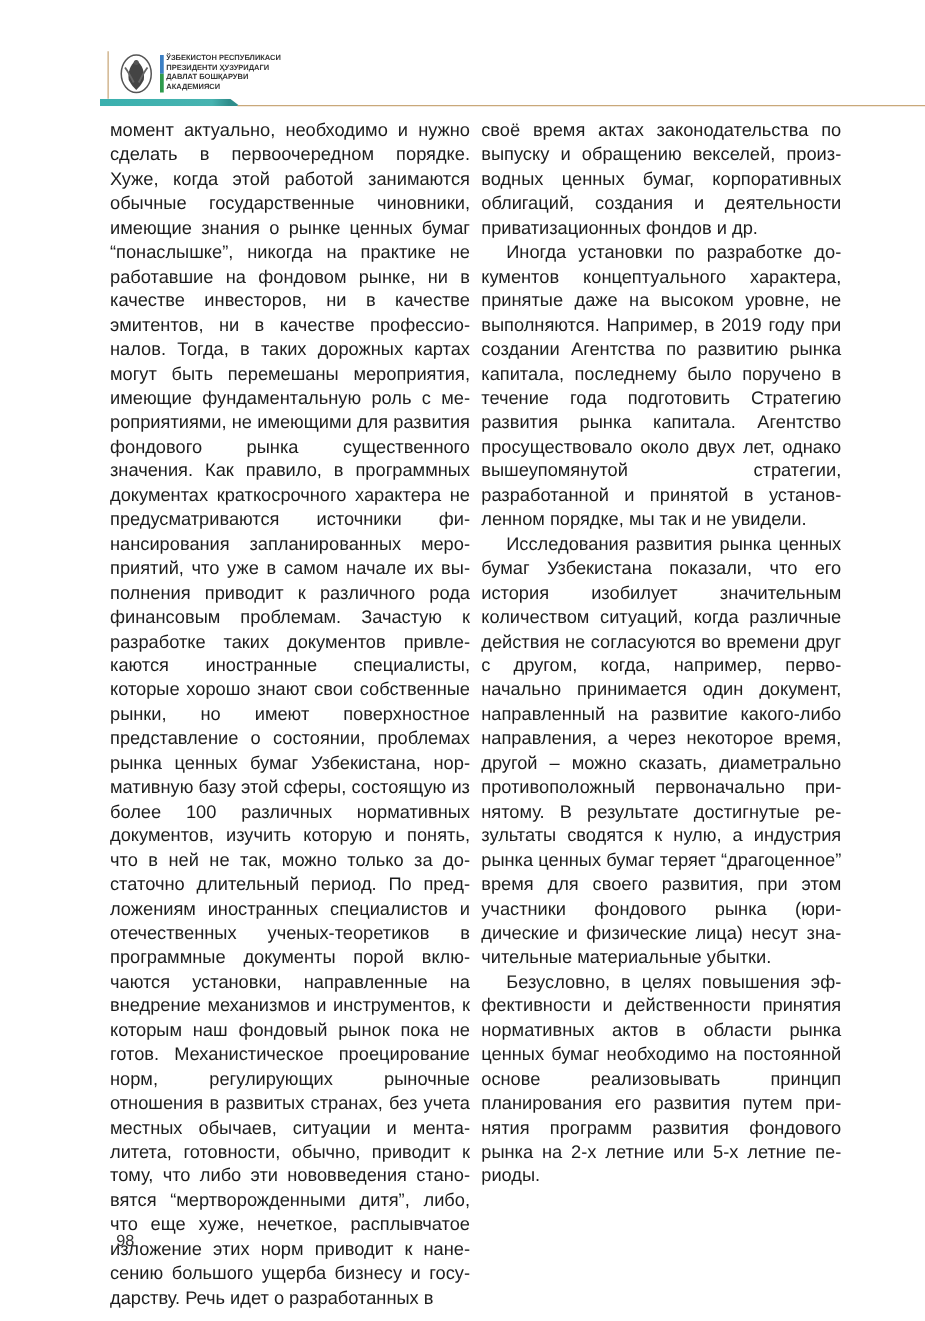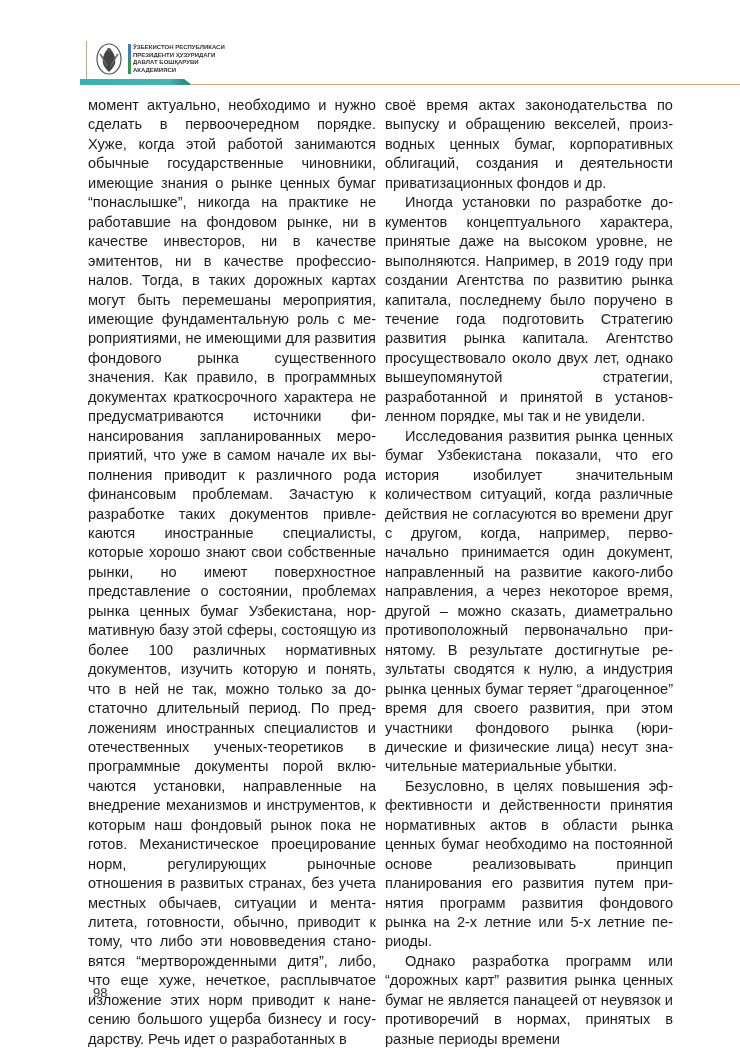--- a/index.html
+++ b/index.html
@@ -47,16 +47,15 @@
 
 <div class="col left">
   <p>момент актуально, необходимо и нуж­но сделать в первоочередном порядке. Хуже, когда этой работой занимаются обычные государственные чиновники, имеющие знания о рынке ценных бу­маг “понаслышке”, никогда на практике не работавшие на фондовом рынке, ни в качестве инвесторов, ни в качестве эмитентов, ни в качестве профессио­налов. Тогда, в таких дорожных картах могут быть перемешаны мероприятия, имеющие фундаментальную роль с ме­роприятиями, не имеющими для разви­тия фондового рынка существенного значения. Как правило, в программных документах краткосрочного характера не предусматриваются источники фи­нансирования запланированных меро­приятий, что уже в самом начале их вы­полнения приводит к различного рода финансовым проблемам. Зачастую к разработке таких документов привле­каются иностранные специалисты, которые хорошо знают свои собствен­ные рынки, но имеют поверхностное представление о состоянии, проблемах рынка ценных бумаг Узбекистана, нор­мативную базу этой сферы, состоящую из более 100 различных нормативных документов, изучить которую и понять, что в ней не так, можно только за до­статочно длительный период. По пред­ложениям иностранных специалистов и отечественных ученых-теоретиков в программные документы порой вклю­чаются установки, направленные на внедрение механизмов и инструментов, к которым наш фондовый рынок пока не готов.  Механистическое проециро­вание норм, регулирующих рыночные отношения в развитых странах, без уче­та местных обычаев, ситуации и мента­литета, готовности, обычно, приводит к тому, что либо эти нововведения стано­вятся “мертворожденными дитя”, либо, что еще хуже, нечеткое, расплывчатое изложение этих норм приводит к нане­сению большого ущерба бизнесу и госу­дарству. Речь идет о разработанных в</p>
 </div>
 
 <div class="col right">
   <p>своё время актах законодательства по выпуску и обращению векселей, произ­водных ценных бумаг, корпоративных облигаций, создания и деятельности приватизационных фондов и др.</p>
   <p class="indent">Иногда установки по разработке до­кументов концептуального характера, принятые даже на высоком уровне, не выполняются. Например, в 2019 году при создании Агентства по развитию рынка капитала, последнему было по­ручено в течение года подготовить Стратегию развития рынка капитала. Агентство просуществовало около двух лет, однако вышеупомянутой стратегии, разработанной и принятой в установ­ленном порядке, мы так и не увидели.</p>
   <p class="indent">Исследования развития рынка цен­ных бумаг Узбекистана показали, что его история изобилует значительным количеством ситуаций, когда различные действия не согласуются во времени друг с другом, когда, например, перво­начально принимается один документ, направленный на развитие какого-либо направления, а через некоторое время, другой – можно сказать, диаметрально противоположный первоначально при­нятому. В результате достигнутые ре­зультаты сводятся к нулю, а индустрия рынка ценных бумаг теряет “драгоцен­ное” время для своего развития, при этом участники фондового рынка (юри­дические и физические лица) несут зна­чительные материальные убытки.</p>
   <p class="indent">Безусловно, в целях повышения эф­фективности и действенности принятия нормативных актов в области рынка ценных бумаг необходимо на постоян­ной основе реализовывать принцип планирования его развития путем при­нятия программ развития фондового рынка на 2-х летние или 5-х летние пе­риоды.</p>
-  <p class="indent">Однако разработка программ или “дорожных карт” развития рынка цен­ных бумаг не является панацеей от неувязок и противоречий в нормах, принятых в разные периоды времени</p>
 </div>
 
 <div class="page-num">98</div>
 
 </body></html>

